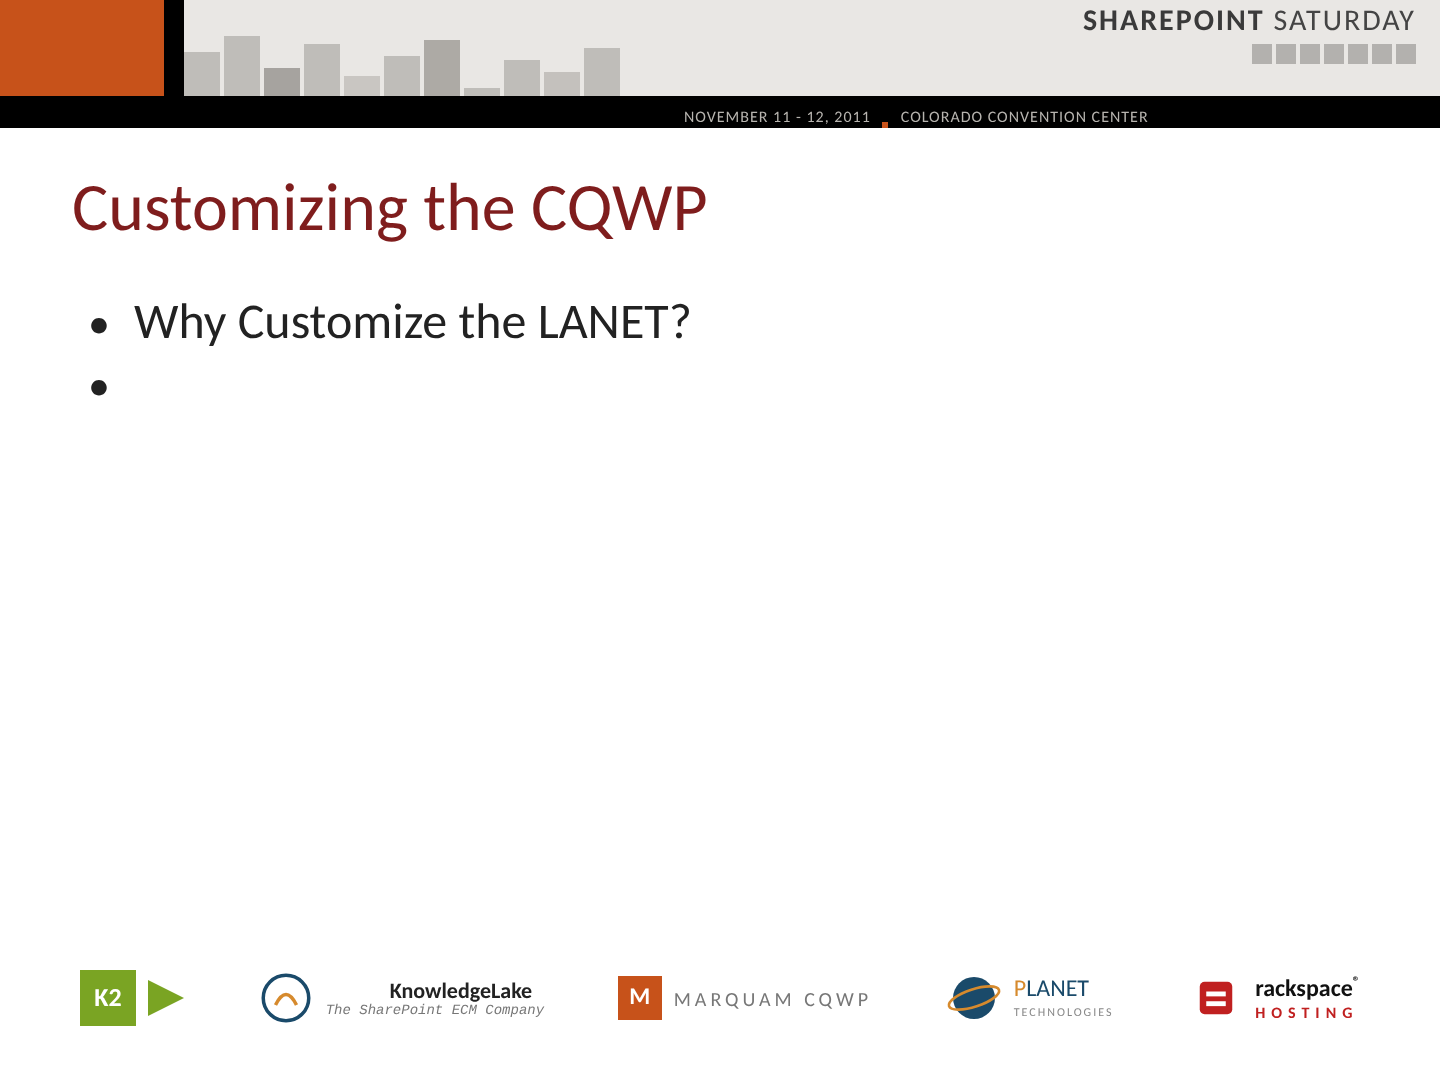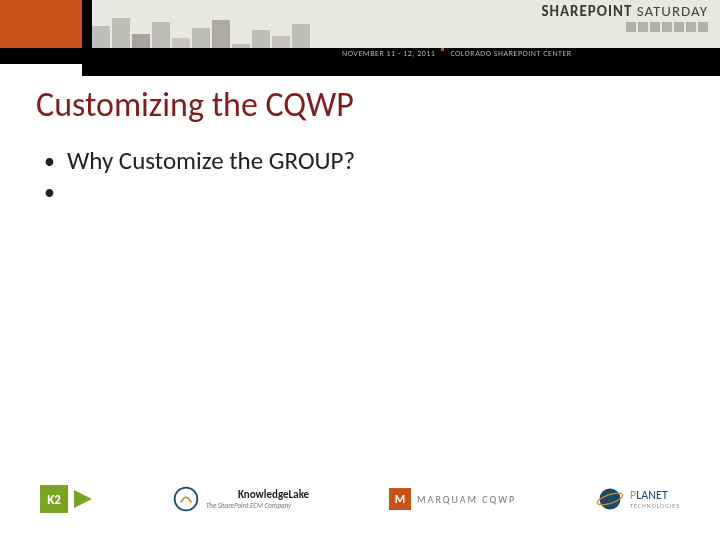--- a/index.html
+++ b/index.html
@@ -95,27 +95,27 @@
     font-size: 10px;
     color: #4a5a6a;
     letter-spacing: 0.5px;
   }
 
   .banner .black-bar {
     position: absolute;
     left: 82px;
     right: 0;
     top: 48px;
-    height: 28px;
+    height: 16px;
     background: #000;
     color: #b7b4af;
     font-size: 8px;
     letter-spacing: 0.5px;
     display: flex;
-    align-items: flex-start;
+    align-items: flex-end;
     padding-left: 260px;
   }
   .banner .black-bar .dot {
     display:inline-block;
     width:3px; height:3px; background:#c7521a; margin:0 6px;
   }
 
   
   .slide-title {
     position: absolute;
@@ -170,21 +170,21 @@
     display: flex;
     align-items: center;
     justify-content: center;
   }
   .s-k2 .icon { background:#7aa423; color:#fff; font-weight:700; font-size:13px; }
   .s-k2 .tri {
     width:0;height:0;border-left:18px solid #7aa423;border-top:9px solid transparent;border-bottom:9px solid transparent;
   }
   .s-kl .icon svg { width:28px; height:28px; }
   .s-kl .txt { font-size:11px; font-weight:700; color:#222;padding-left:32px; }
-  .s-kl .sub { font-size:7px; color:#777; display:block; font-style:italic; font-weight:400;}
+  .s-kl .sub { font-size:7px; color:#777; display:block; font-style:italic; font-weight:400;font-family:Liberation Mono, monospace;}
   .s-mg .icon { background:#c7521a; color:#fff; font-size:12px; font-weight:700; width:22px;height:22px;}
   .s-mg .txt { letter-spacing:2px; font-size:10px; color:#777;}
   .s-planet .icon svg{width:30px;height:30px;}
   .s-planet .txt{font-size:12px; color:#1a4a6a; font-weight:400;}
   .s-planet .accent{color:#d68a2d;}
   .s-planet .sub{font-size:6px;color:#888;display:block;letter-spacing:1px;}
   .s-rack .icon{position:relative;}
   .s-rack .txt{font-size:12px; font-weight:700; color:#111;}
   .s-rack .reg{font-size:7px;vertical-align:super;}
   .s-rack .sub{font-size:8px;color:#c02020;letter-spacing:3px;display:block;font-weight:700;}
@@ -220,30 +220,30 @@
           <span></span>
           <span></span>
           <span></span>
           <span></span>
       </div>
     </div>
   </div>
   <div class="black-bar">
     <span>NOVEMBER 11 - 12, 2011</span>
     <span class="dot"></span>
-    <span>COLORADO SHAREPOINT CENTER</span>
+    <span>COLORADO CONVENTION CENTER</span>
   </div>
 </div>
 
 <div class="slide-title">Customizing the CQWP</div>
 
 <div class="bullets">
   <div class="row">
     <span class="dot">•</span>
-    <span>Why Customize the GROUP?</span>
+    <span>Why Customize the LANET?</span>
   </div>
   <div class="row">
     <span class="dot">•</span>
   </div>
 </div>
 
 <div class="footer">
 
   <div class="sponsor s-k2">
     <div class="icon">K2</div>
@@ -276,14 +276,29 @@
         </svg>
     </div>
     <div>
       <span class="txt">
         <span class="accent">P</span><span>LANET</span>
       </span>
       <span class="sub">TECHNOLOGIES</span>
     </div>
   </div>
 
+  <div class="sponsor s-rack">
+    <div class="icon">
+      <svg width="26" height="26" viewBox="0 0 32 32">
+          <rect x="6" y="6" width="20" height="20" rx="3" fill="#c02020"></rect>
+          <rect x="10" y="12" width="12" height="3" fill="#fff"></rect>
+          <rect x="10" y="18" width="12" height="3" fill="#fff"></rect>
+        </svg>
+    </div>
+    <div>
+      <span class="txt">
+        <span>rackspace</span><span class="reg">®</span>
+      </span>
+      <span class="sub">HOSTING</span>
+    </div>
+  </div>
 
 </div>
 
 </body></html>

